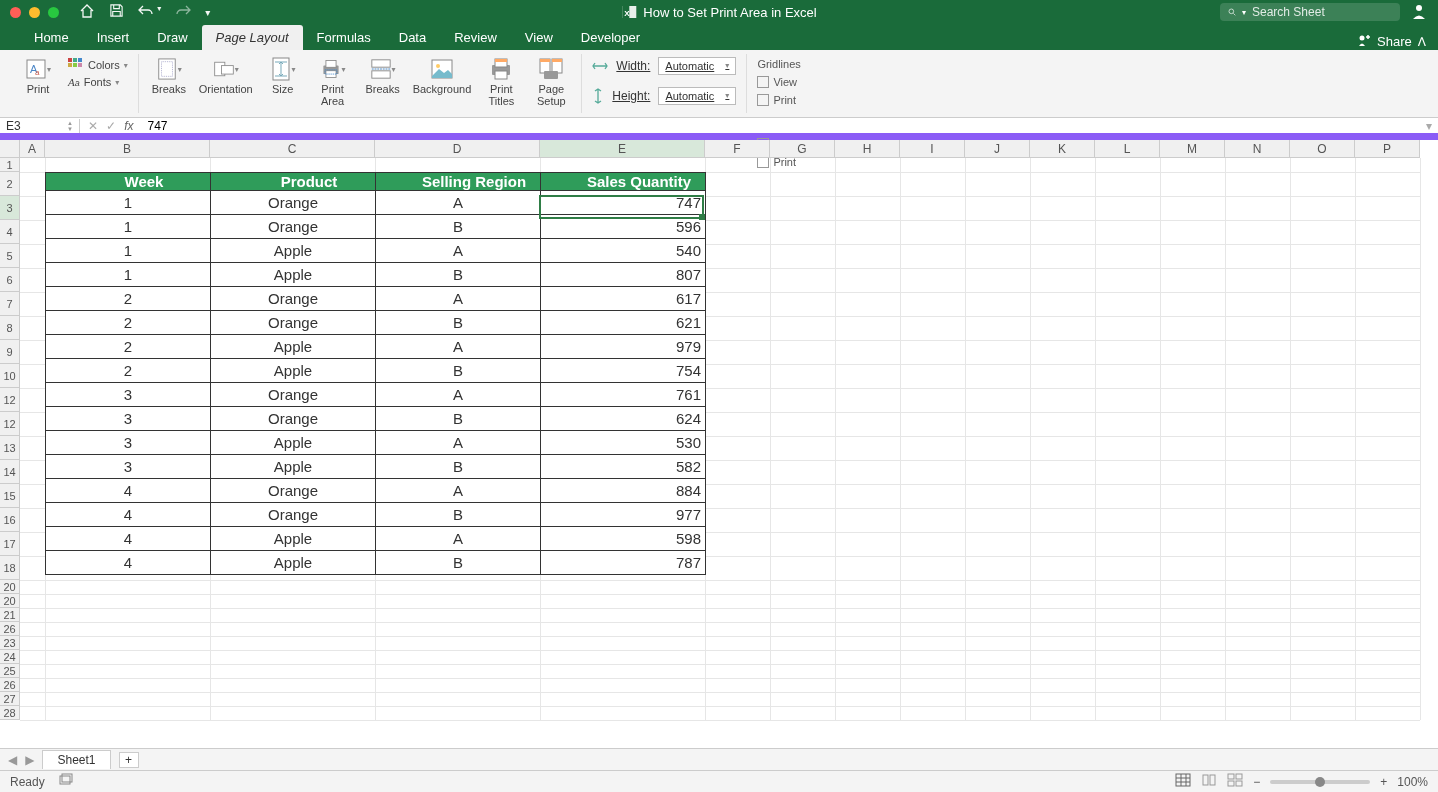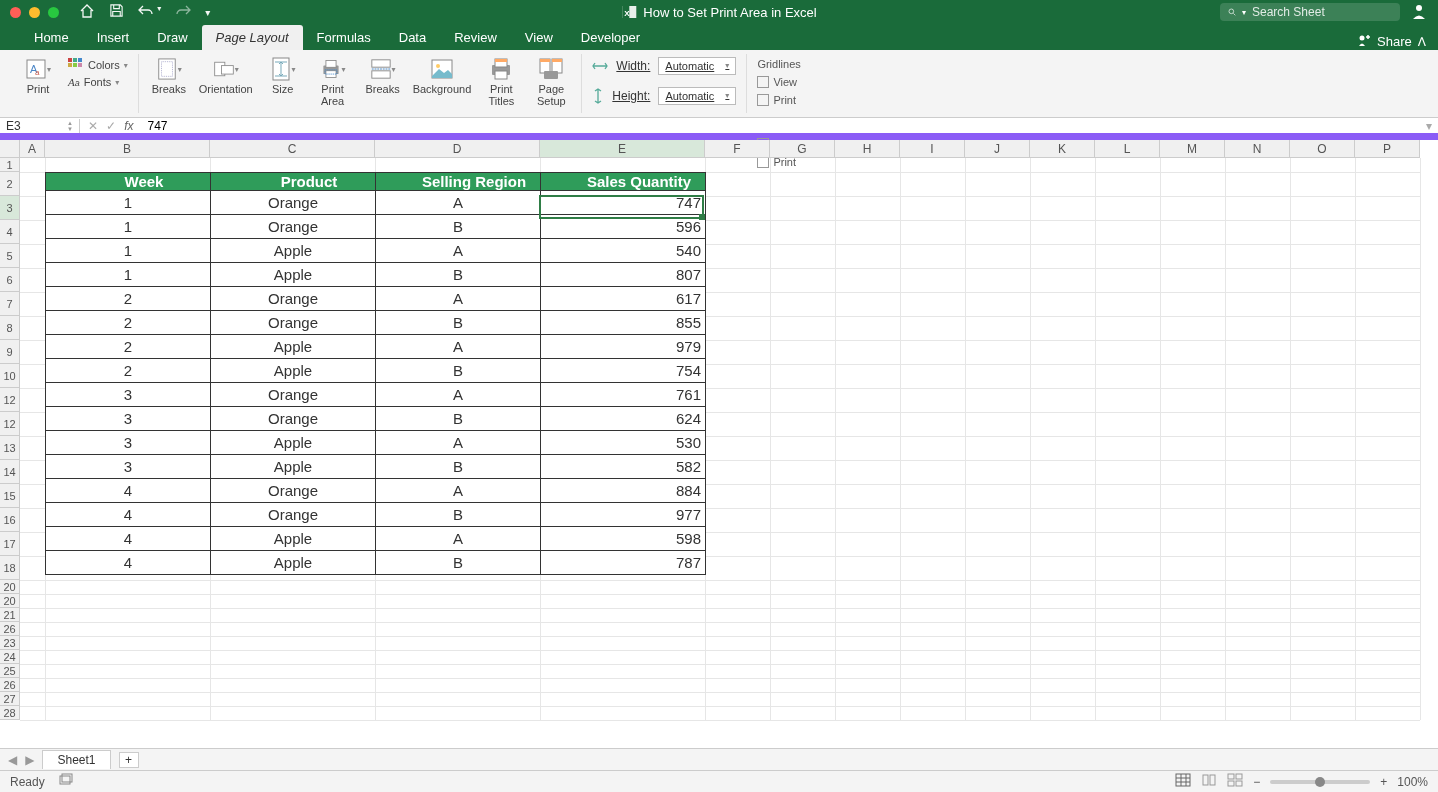--- a/index.html
+++ b/index.html
@@ -496,21 +496,21 @@
           <tr>
             <td class="">2</td>
             <td class="">Orange</td>
             <td class="dashed-right">A</td>
             <td class="num">617</td>
           </tr>
           <tr>
             <td class="">2</td>
             <td class="">Orange</td>
             <td class="dashed-right">B</td>
-            <td class="num">855</td>
+            <td class="num">621</td>
           </tr>
           <tr>
             <td class="">2</td>
             <td class="">Apple</td>
             <td class="dashed-right">A</td>
             <td class="num">979</td>
           </tr>
           <tr>
             <td class="">2</td>
             <td class="">Apple</td>

